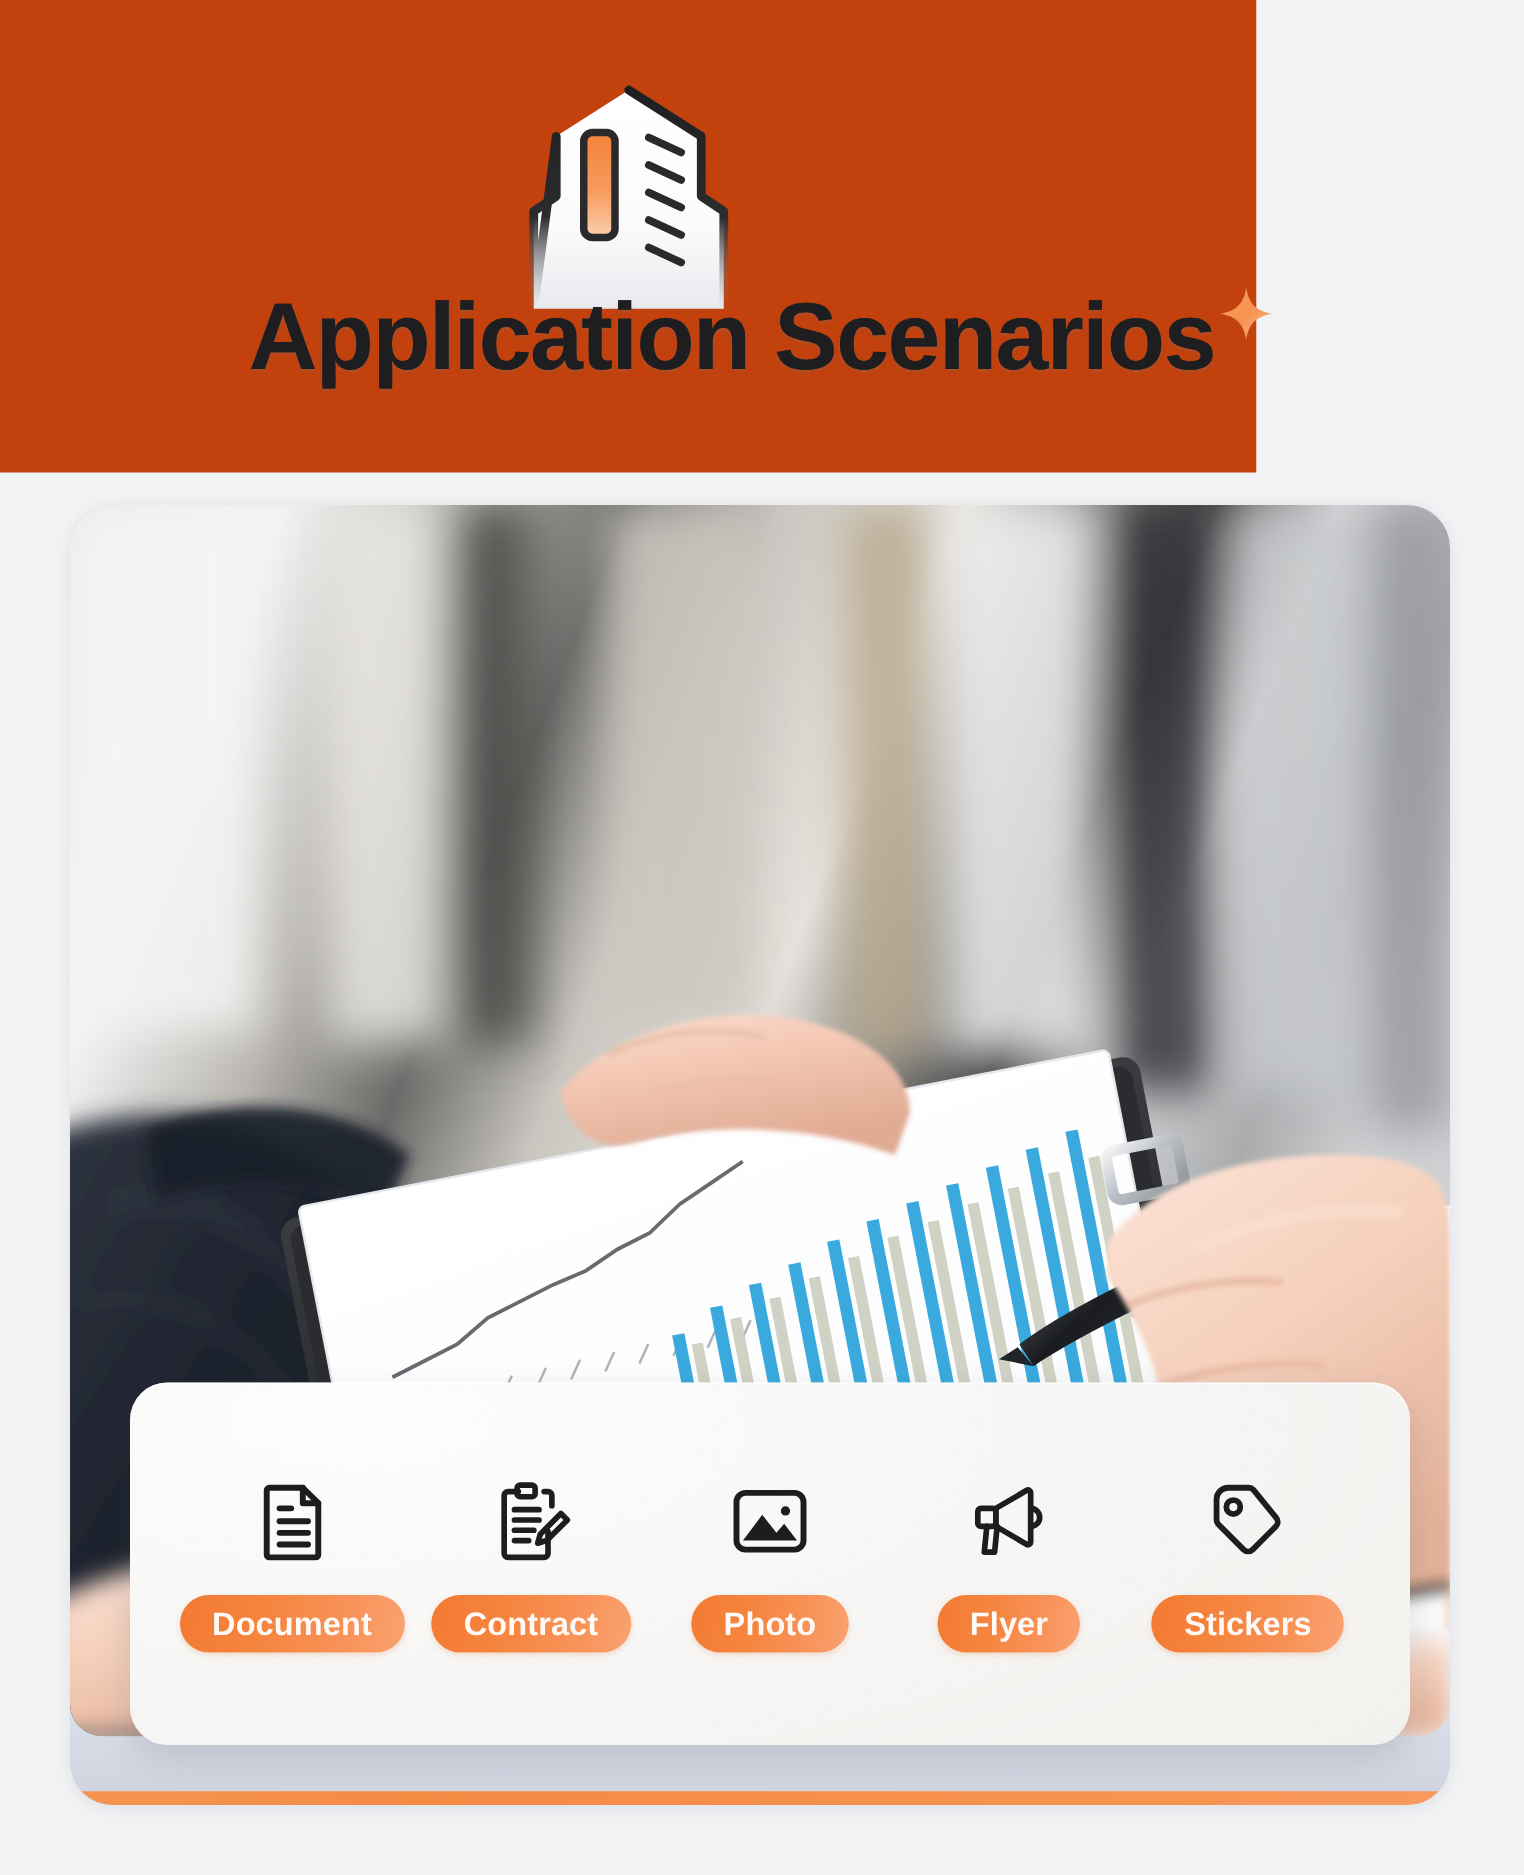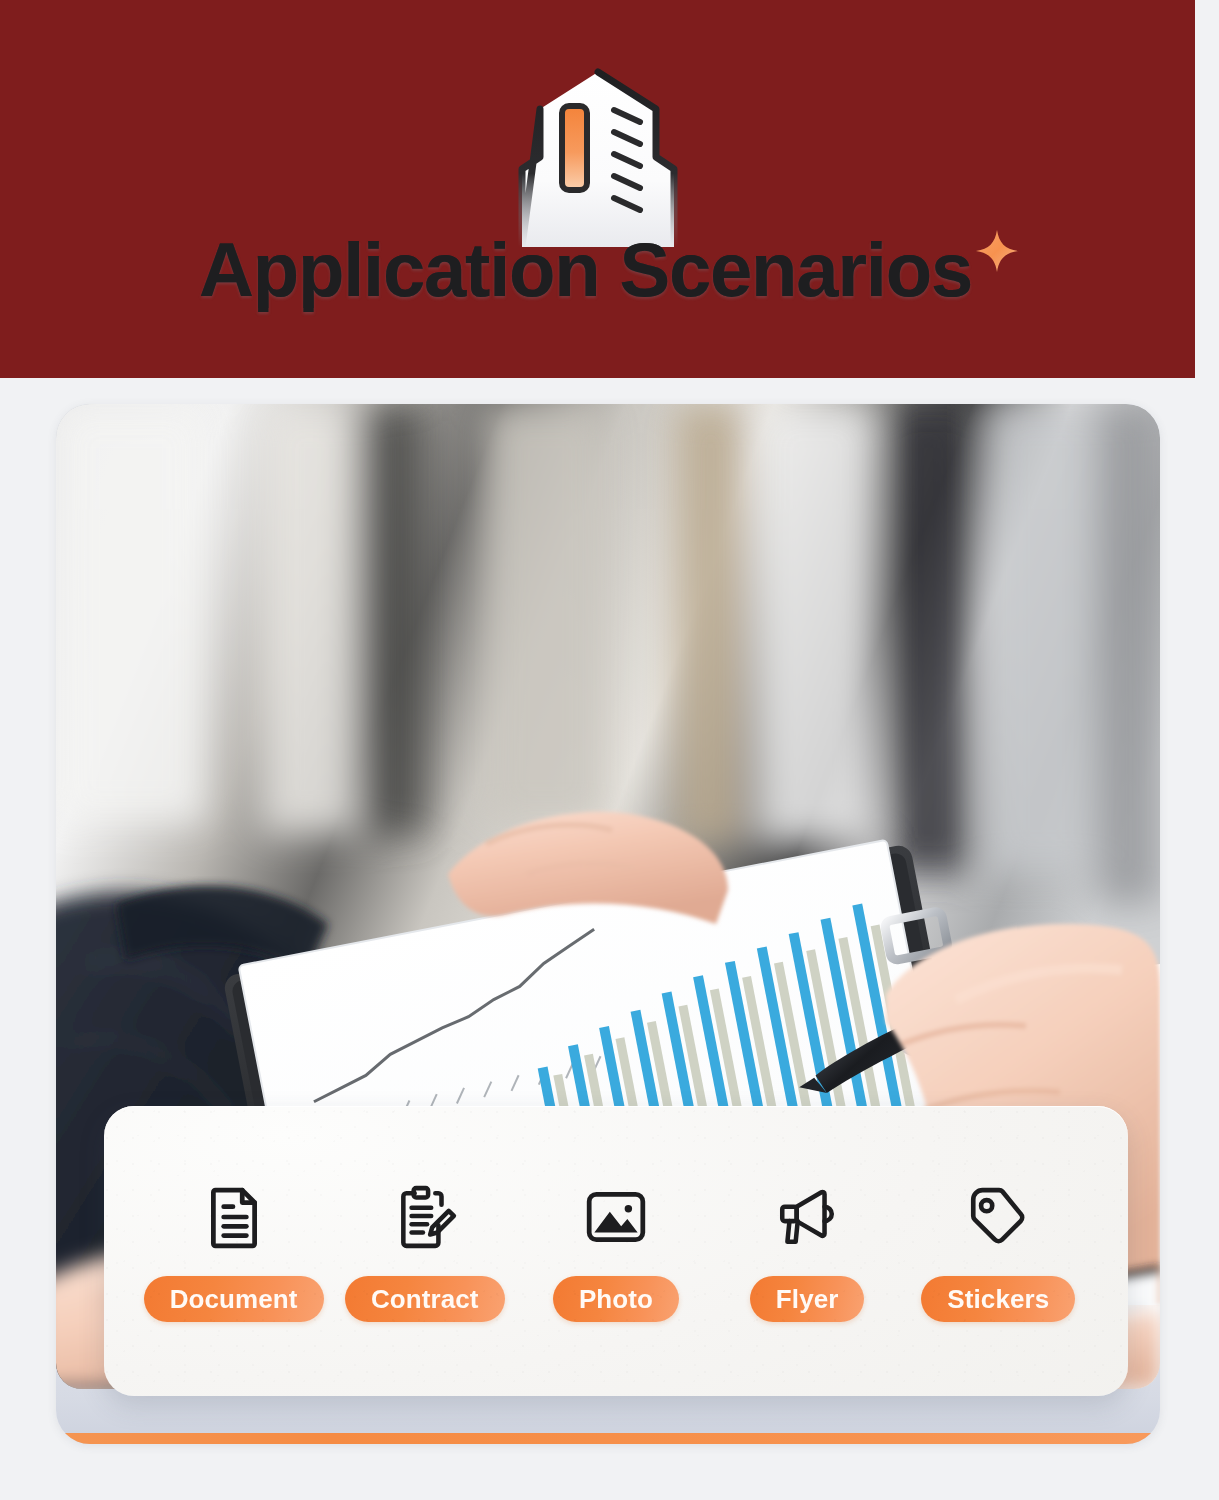--- a/index.html
+++ b/index.html
@@ -7,22 +7,22 @@
   html,body{
     width:1219px; height:1500px;
     background:#f1f2f4;
     font-family:"Liberation Sans", sans-serif;
     overflow:hidden;
   }
   .page{ position:relative; width:1219px; height:1500px; background:#f1f2f4; }
 
   
   .header{
-    position:absolute; left:0; top:0; width:1195px; height:378px;
-    background:#7f1d1d;
+    position:absolute; left:0; top:0; width:1005px; height:378px;
+    background:#c2410c;
   }
   .logo-wrap{
     position:absolute; left:50%; top:62px; transform:translateX(-50%);
     width:220px; height:190px;
   }
   .logo-wrap svg{ display:block; width:220px; height:190px; }
 
   .title-row{
     position:absolute; left:0; top:232px; width:1219px;
     display:flex; align-items:flex-start; justify-content:center;

